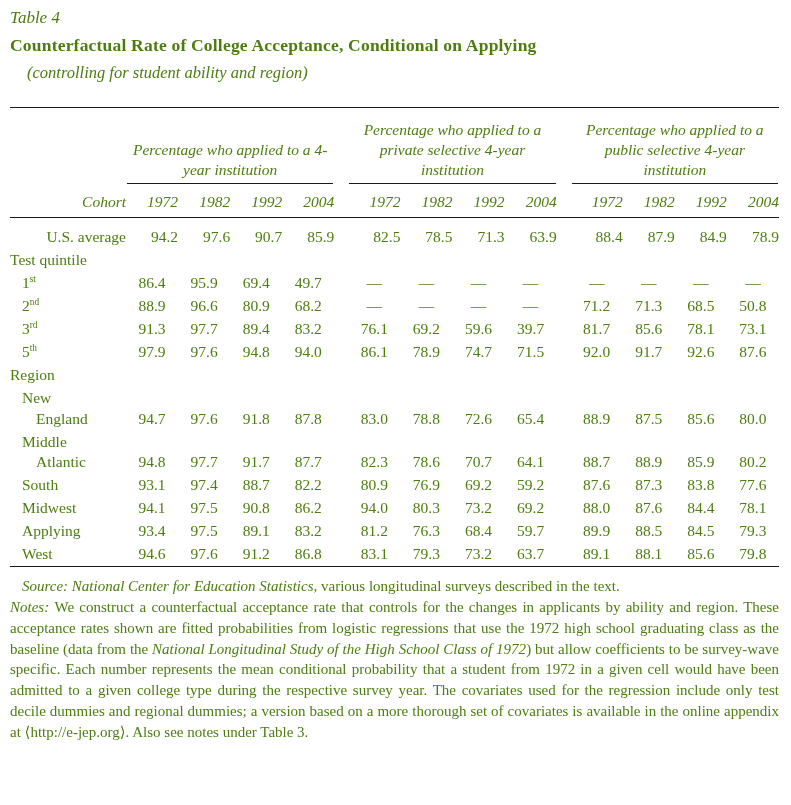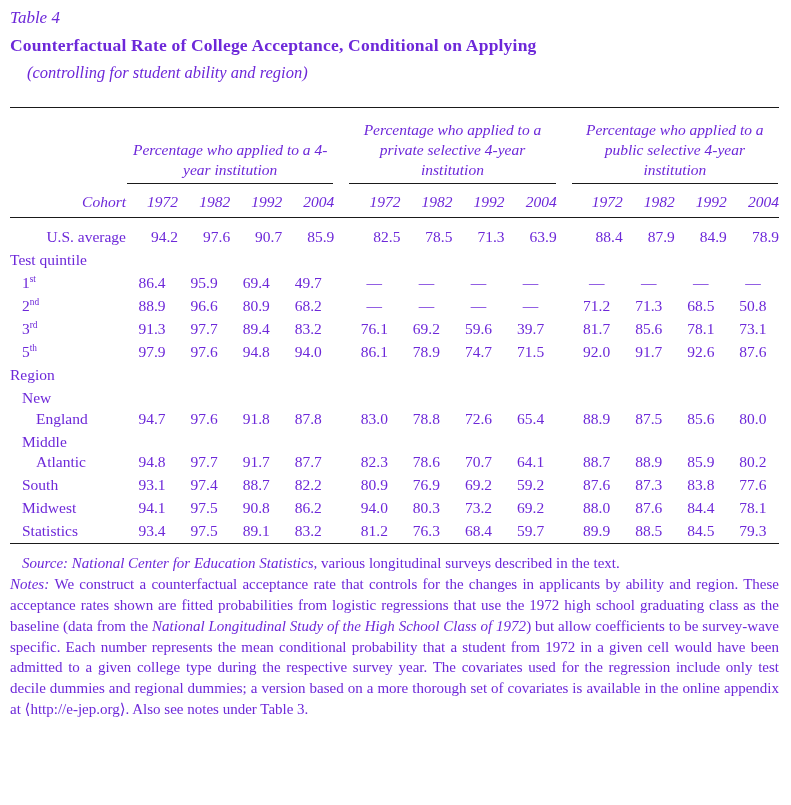--- a/index.html
+++ b/index.html
@@ -2,21 +2,21 @@
 <html><head>
 <meta charset="utf-8">
 <style>
   html, body { margin: 0; padding: 0; background: #ffffff; }
   .page {
     width: 791px;
     min-height: 805px;
     box-sizing: border-box;
     padding: 6px 12px 10px 10px;
     font-family: "Liberation Serif", "DejaVu Serif", serif;
-    color: #6d28d9;
+    color: #4d7c0f;
     background: #ffffff;
   }
   .table-label { font-style: italic; font-size: 17px; margin: 2px 0 7px 0; }
   .title { font-weight: bold; font-size: 17.5px; margin: 0 0 7px 0; letter-spacing: 0.2px; }
   .subtitle { font-style: italic; font-size: 16.5px; margin: 0 0 24px 17px; }
 
   table.main {
     width: 100%;
     border-collapse: collapse;
     table-layout: fixed;
@@ -298,37 +298,56 @@
           <td class="num">73.2</td>
           <td class="num">69.2</td>
           <td class="spacer"></td>
           <td class="num">88.0</td>
           <td class="num">87.6</td>
           <td class="num">84.4</td>
           <td class="num">78.1</td>
         </tr>
         <tr>
           <td class="row-label">
-            <div class="ind-1">Statistics</div>
+            <div class="ind-1">Applying</div>
           </td>
           <td class="num">93.4</td>
           <td class="num">97.5</td>
           <td class="num">89.1</td>
           <td class="num">83.2</td>
           <td class="spacer"></td>
           <td class="num">81.2</td>
           <td class="num">76.3</td>
           <td class="num">68.4</td>
           <td class="num">59.7</td>
           <td class="spacer"></td>
           <td class="num">89.9</td>
           <td class="num">88.5</td>
           <td class="num">84.5</td>
           <td class="num">79.3</td>
         </tr>
+        <tr>
+          <td class="row-label">
+            <div class="ind-1">West</div>
+          </td>
+          <td class="num">94.6</td>
+          <td class="num">97.6</td>
+          <td class="num">91.2</td>
+          <td class="num">86.8</td>
+          <td class="spacer"></td>
+          <td class="num">83.1</td>
+          <td class="num">79.3</td>
+          <td class="num">73.2</td>
+          <td class="num">63.7</td>
+          <td class="spacer"></td>
+          <td class="num">89.1</td>
+          <td class="num">88.1</td>
+          <td class="num">85.6</td>
+          <td class="num">79.8</td>
+        </tr>
       </tbody>
   </table>
 
   <div class="footnotes">
     <p class="source" id="source-line"><span class="it">Source: National Center for Education Statistics,</span><span> various longitudinal surveys described in the text.</span></p>
     <p class="notes" id="notes-line"><span class="it">Notes: </span><span>We construct a counterfactual acceptance rate that controls for the changes in applicants by ability and region. These acceptance rates shown are fitted probabilities from logistic regressions that use the 1972 high school graduating class as the baseline (data from the </span><span class="it">National Longitudinal Study of the High School Class of 1972</span><span>) but allow coefficients to be survey-wave specific. Each number represents the mean conditional probability that a student from 1972 in a given cell would have been admitted to a given college type during the respective survey year. The covariates used for the regression include only test decile dummies and regional dummies; a version based on a more thorough set of covariates is available in the online appendix at ⟨http://e-jep.org⟩. Also see notes under Table 3.</span></p>
   </div>
 
 </div>
 

